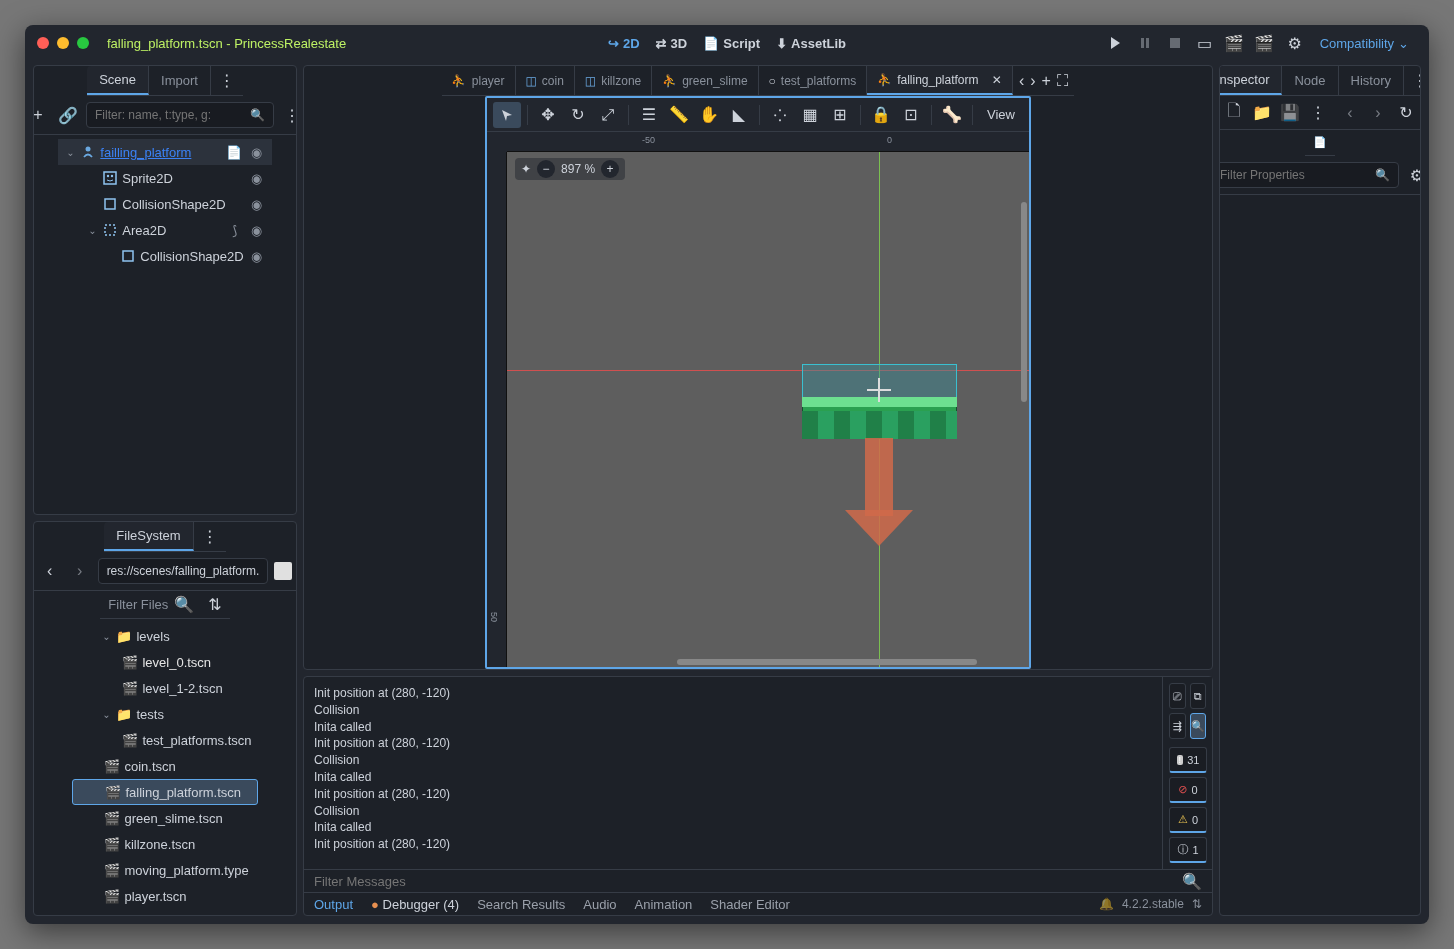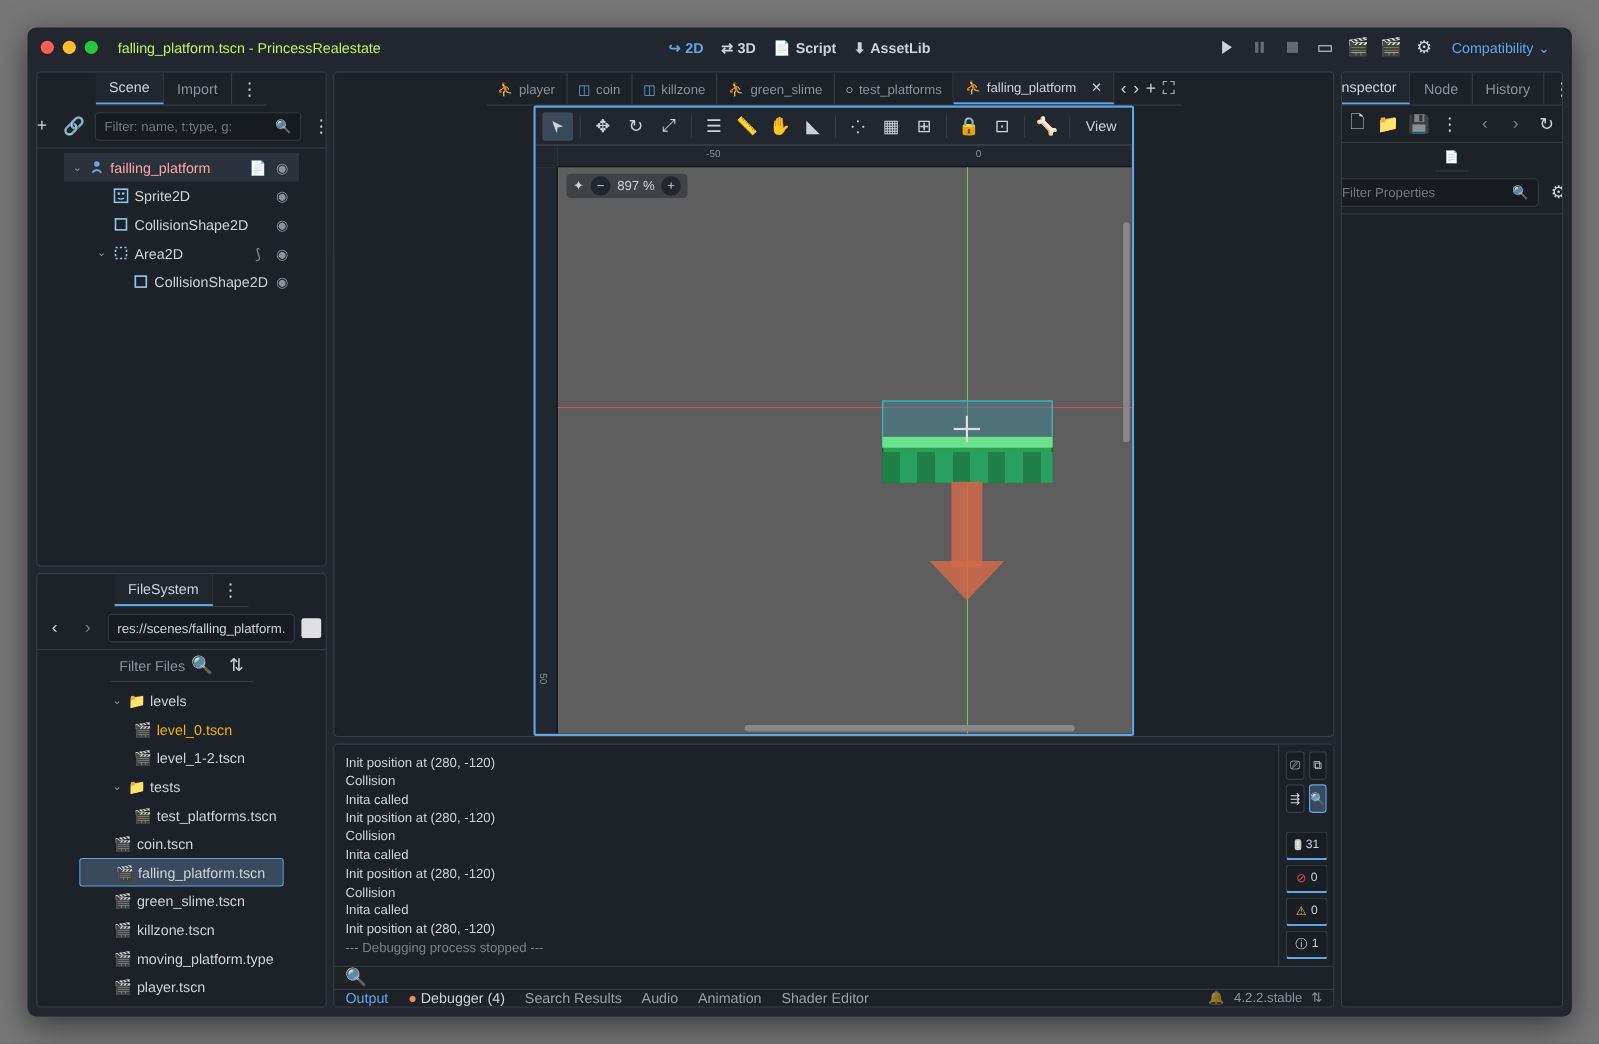--- a/index.html
+++ b/index.html
@@ -30,27 +30,27 @@
 .ibtn { width: 24px; height: 24px; display: flex; align-items: center; justify-content: center; color: #cdd2da; cursor: pointer; border-radius: 3px; }
 .search { flex: 1; background: #181b21; border: 1px solid #363c46; border-radius: 4px; height: 26px; padding: 0 8px; color: #8a919c; font-size: 12px; display: flex; align-items: center; }
 .search input { background: none; border: none; color: #cdd2da; flex: 1; outline: none; font-size: 12px; }
 .tree { flex: 1; overflow: auto; padding: 4px 0; }
 .trow { display: flex; align-items: center; height: 26px; padding: 0 6px; color: #cdd2da; font-size: 13px; cursor: pointer; gap: 4px; }
 .trow.sel { background: #2c323c; }
 .indent { display: inline-block; }
 .caret { width: 12px; color: #8a919c; font-size: 10px; text-align: center; }
 .nicon { width: 16px; height: 16px; display: flex; align-items: center; justify-content: center; }
 .label { flex: 1; white-space: nowrap; overflow: hidden; text-overflow: ellipsis; }
-.label.ylw { color: #fca5a5; }
+.label.ylw { color: #3b82f6; text-decoration: underline; }
 .visicon { color: #8a919c; width: 18px; text-align: center; }
 .pathrow { display: flex; align-items: center; padding: 6px; gap: 6px; border-bottom: 1px solid #363c46; }
 .pathfield { flex: 1; background: #181b21; border: 1px solid #363c46; border-radius: 4px; height: 26px; padding: 0 8px; color: #cdd2da; font-size: 12px; display: flex; align-items: center; overflow: hidden; }
 .fscolor { width: 18px; height: 18px; background: #e0e0e0; border-radius: 2px; }
 .filelabel { color: #cdd2da; }
-.filelabel.blue { color: #eab308; }
+.filelabel.blue { color: #e5e5e5; }
 .trow.hl { background: #3a4a5c; border: 1px solid #5ea6e8; border-radius: 3px; }
 .scenetabs { display: flex; height: 30px; border-bottom: 1px solid #363c46; align-items: stretch; overflow: hidden; }
 .stab { padding: 0 10px; display: flex; align-items: center; gap: 5px; color: #8a919c; font-size: 12px; cursor: pointer; border-right: 1px solid #363c46; white-space: nowrap; }
 .stab.active { background: #22262e; color: #cdd2da; border-bottom: 2px solid #5ea6e8; }
 .stabicons { margin-left: auto; display: flex; align-items: center; padding: 0 6px; gap: 6px; color: #cdd2da; }
 .viewport { flex: 1; display: flex; flex-direction: column; border: 2px solid #5ea6e8; border-radius: 2px; position: relative; overflow: hidden; }
 .vptoolbar { height: 34px; background: #22262e; display: flex; align-items: center; padding: 0 6px; gap: 2px; border-bottom: 1px solid #363c46; }
 .vptool { width: 28px; height: 26px; display: flex; align-items: center; justify-content: center; color: #cdd2da; cursor: pointer; border-radius: 3px; }
 .vptool.active { background: #3a4a5c; }
 .vsep { width: 1px; height: 20px; background: #363c46; margin: 0 4px; }
@@ -404,21 +404,20 @@
               <div>Init position at (280, -120)</div>
               <div>Collision</div>
               <div>Inita called</div>
               <div>Init position at (280, -120)</div>
               <div>Collision</div>
               <div>Inita called</div>
               <div>Init position at (280, -120)</div>
               <div>Collision</div>
               <div>Inita called</div>
               <div>Init position at (280, -120)</div>
-              <div class="stopped">--- Debugging process stopped ---</div>
             </div>
             <div class="sidecol">
               <div style="display:flex;gap:4px">
                 <div class="sidebtn" style="width:17px">⎚</div>
                 <div class="sidebtn" style="width:17px">⧉</div>
               </div>
               <div style="display:flex;gap:4px">
                 <div class="sidebtn" style="width:17px">⇶</div>
                 <div class="sidebtn sel" style="width:17px">🔍</div>
               </div>
@@ -435,20 +434,21 @@
                   <span style="color:#e8c050">⚠</span>
                   <span class="cnt">0</span>
                 </div>
               <div class="sidebtn blue">
                   <span style="color:#cdd2da">ⓘ</span>
                   <span class="cnt">1</span>
                 </div>
             </div>
           </div>
           <div class="filtmsg">
+            <input placeholder="Filter Messages" style="">
             <span style="color:#cdd2da">🔍</span>
           </div>
           <div class="bottombar">
             <span class="bbbtn out">Output</span>
             <span class="bbbtn dbg"><span class="dbgdot">●</span> <span>Debugger (4)</span></span>
             <span class="bbbtn">Search Results</span>
             <span class="bbbtn">Audio</span>
             <span class="bbbtn">Animation</span>
             <span class="bbbtn">Shader Editor</span>
             <div class="version">

